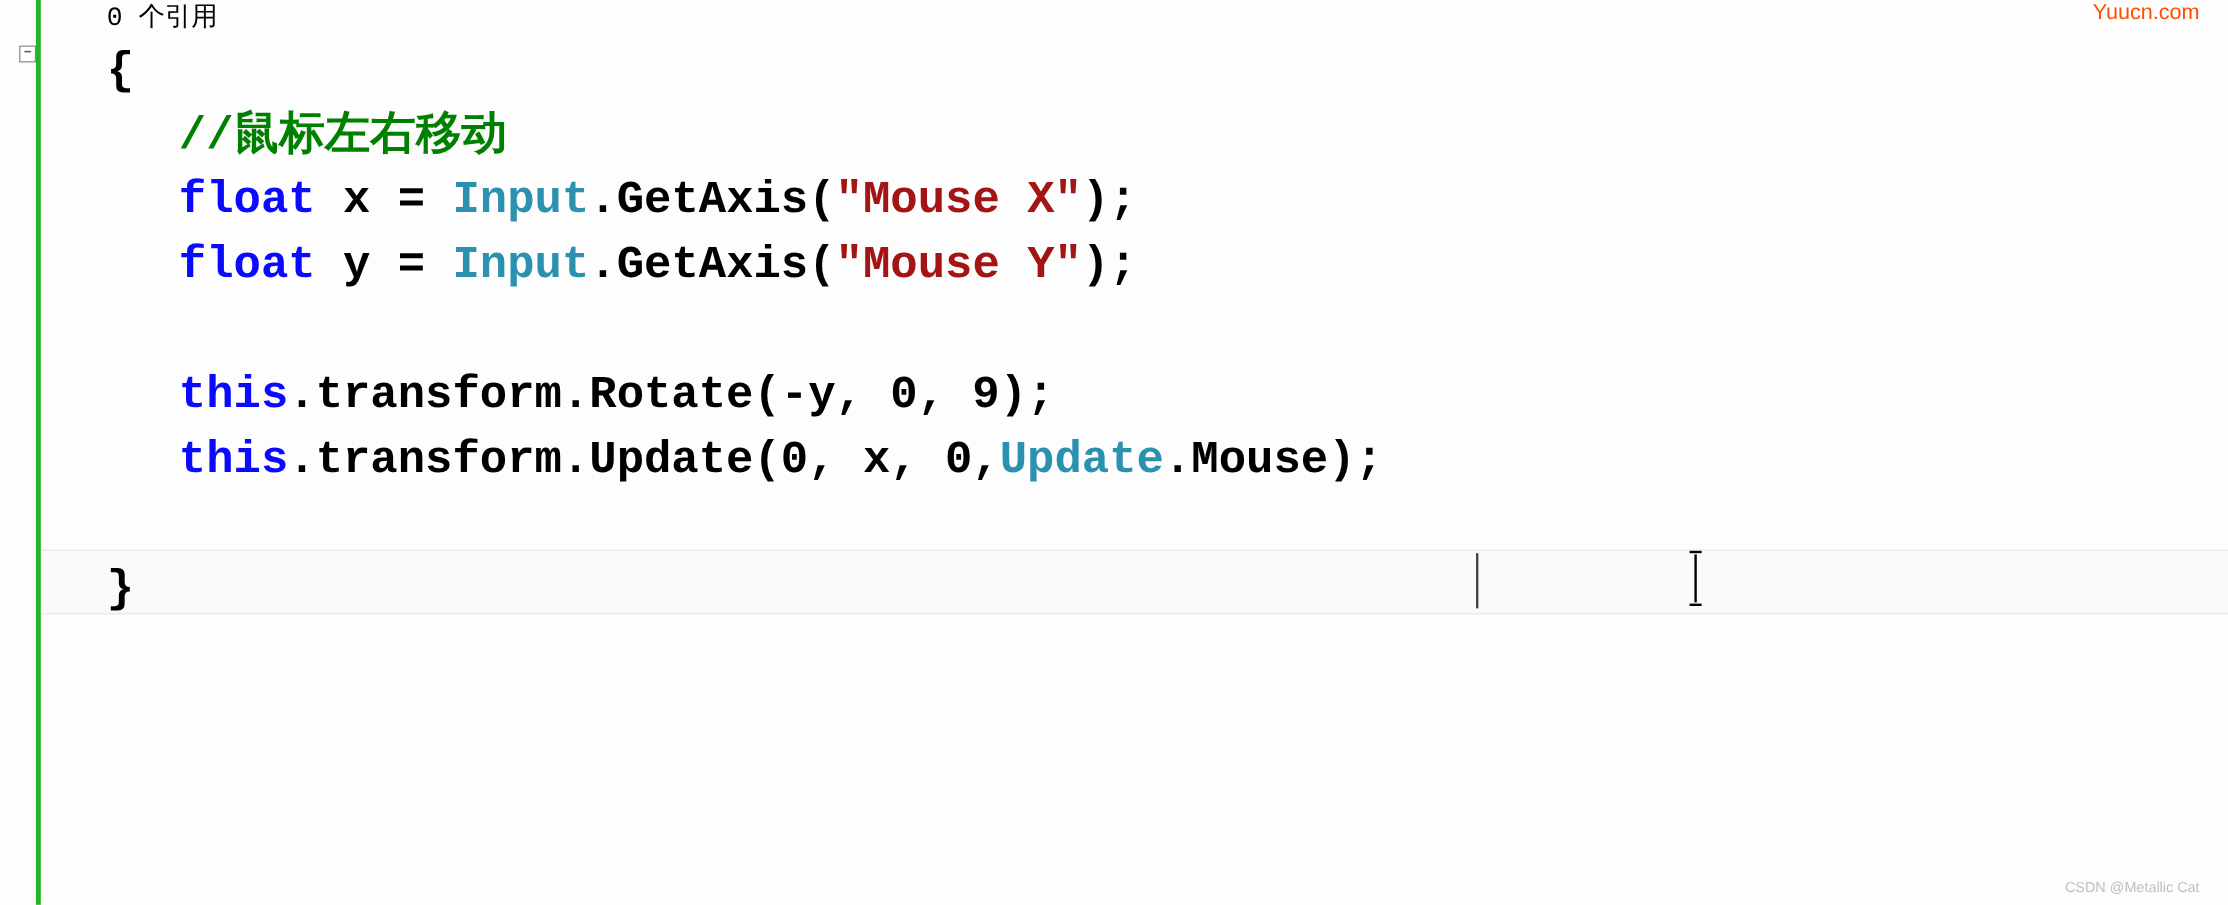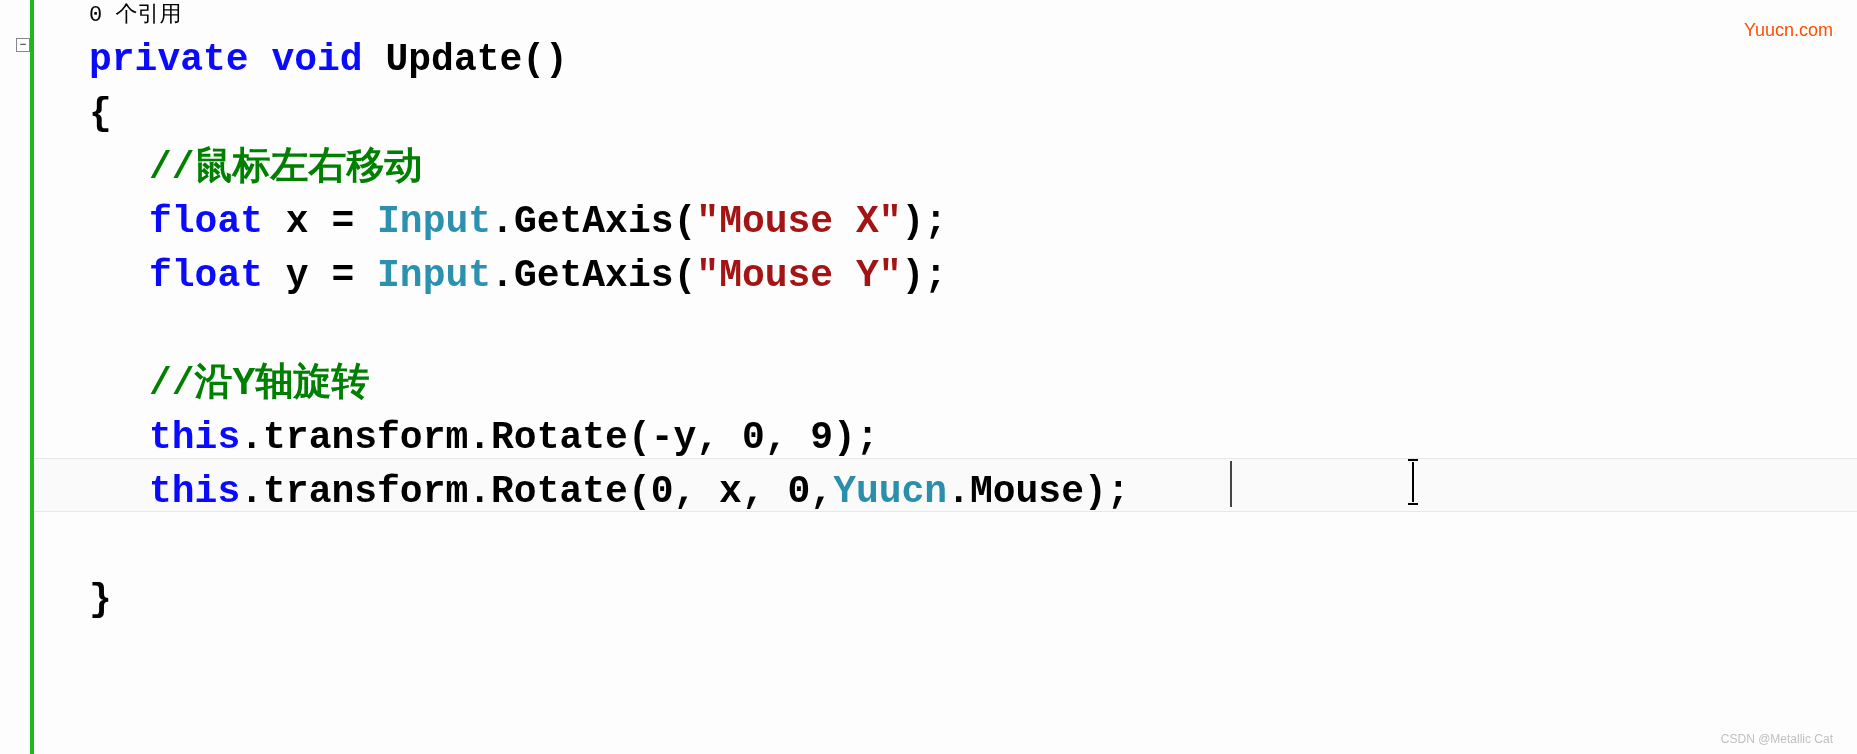--- a/index.html
+++ b/index.html
@@ -111,21 +111,21 @@
       position: absolute;
       left: 1196px;
       top: 461px;
       width: 2px;
       height: 46px;
       background: #444;
     }
     .watermark-top {
       position: absolute;
       right: 24px;
-      top: 20px;
+      top: 0;
       color: #ff4d00;
       font-size: 18px;
       font-weight: normal;
       font-family: Arial, sans-serif;
     }
     .watermark-bottom {
       position: absolute;
       right: 24px;
       bottom: 8px;
       color: #c0c0c0;
@@ -139,37 +139,35 @@
 
 <div class="editor-container">
   <div class="gutter">
     <div class="fold-icon">−</div>
   </div>
   <div class="code-area">
     <div class="current-line-highlight"></div>
 
     <div class="reference-hint">0 个引用</div>
 
-    <div class="code-line indent1"><span class="kw">private</span><span class="punct"> </span><span class="kw">void</span><span class="punct"> </span><span class="ident">Update</span><span class="punct">()</span></div>
 
     <div class="code-line indent1"><span class="punct">{</span></div>
 
     <div class="code-line indent2"><span class="cmt">//鼠标左右移动</span></div>
 
     <div class="code-line indent2"><span class="kw">float</span><span class="punct"> x = </span><span class="cls">Input</span><span class="punct">.GetAxis(</span><span class="str">"Mouse X"</span><span class="punct">);</span></div>
 
     <div class="code-line indent2"><span class="kw">float</span><span class="punct"> y = </span><span class="cls">Input</span><span class="punct">.GetAxis(</span><span class="str">"Mouse Y"</span><span class="punct">);</span></div>
 
     <div class="code-line indent2"> </div>
 
-    <div class="code-line indent2"><span class="cmt">//沿Y轴旋转</span></div>
 
     <div class="code-line indent2"><span class="kw">this</span><span class="punct">.transform.Rotate(-y, 0, 9);</span></div>
 
-    <div class="code-line indent2"><span class="kw">this</span><span class="punct">.transform.Rotate(0, x, 0,</span><span class="cls">Yuucn</span><span class="punct">.Mouse);</span></div>
+    <div class="code-line indent2"><span class="kw">this</span><span class="punct">.transform.Update(0, x, 0,</span><span class="cls">Update</span><span class="punct">.Mouse);</span></div>
 
     <div class="code-line indent2"> </div>
 
     <div class="code-line indent1"><span class="punct">}</span></div>
 
     <div class="caret-line"></div>
     <div class="text-cursor"></div>
   </div>
 </div>
 

